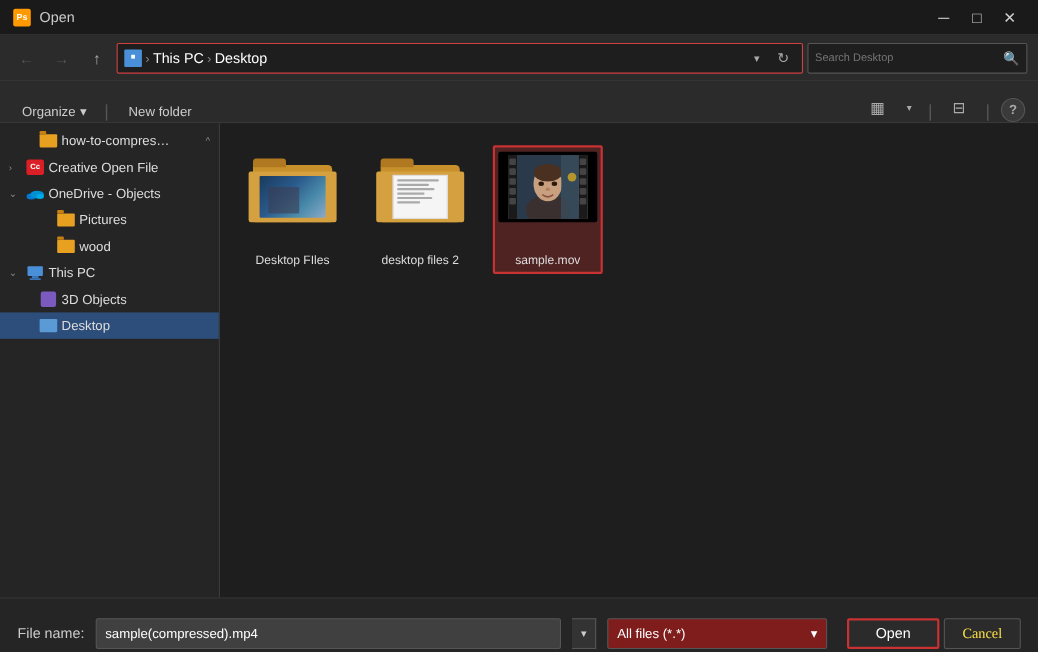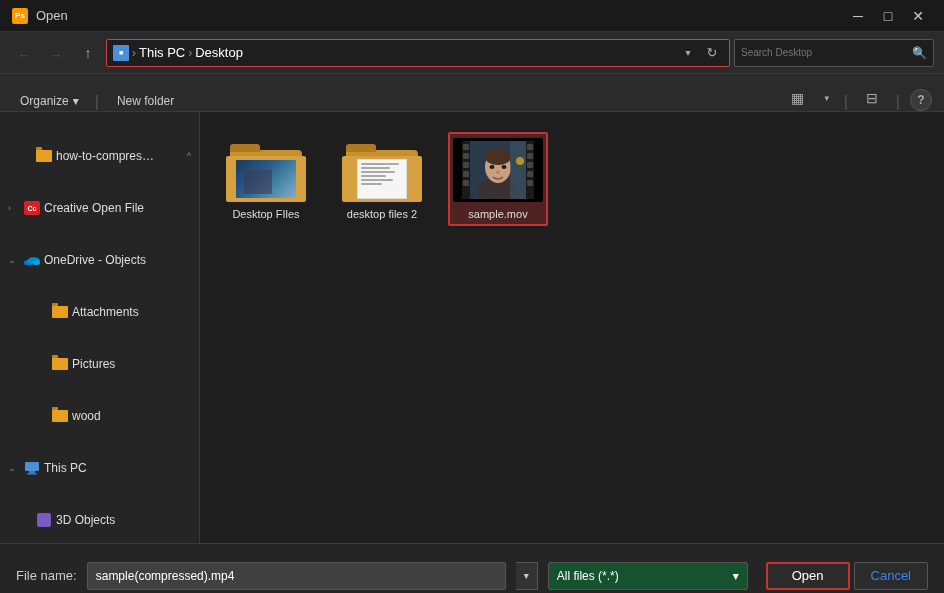--- a/index.html
+++ b/index.html
@@ -177,21 +177,20 @@
     .sidebar::-webkit-scrollbar-track { background: #252525; }
     .sidebar::-webkit-scrollbar-thumb { background: #555; }
 
     .sidebar-item {
       display: flex;
       align-items: center;
       padding: 3px 8px 3px 8px;
       cursor: pointer;
       min-height: 24px;
       gap: 4px;
-      margin-top: 28px;
     }
     .sidebar-item.selected { background: #2d4e7a; }
     .sidebar-item.indent-1 { padding-left: 20px; }
     .sidebar-item.indent-2 { padding-left: 36px; }
 
     .expand-arrow {
       width: 12px;
       font-size: 9px;
       color: #888;
       flex-shrink: 0;
@@ -462,20 +461,21 @@
       background: linear-gradient(180deg, #2a3a4a 0%, #4a5a6a 30%, #6a7a8a 60%, #3a4a3a 100%);
       display: flex; align-items: flex-end;
     }
 
     .file-name {
       font-size: 11px;
       color: #ddd;
       text-align: center;
       max-width: 96px;
       word-break: break-word;
+      margin-top: 23px;
     }
 
     
     .bottom-area {
       height: 64px;
       background: #252525;
       border-top: 1px solid #3a3a3a;
       display: flex;
       align-items: center;
       padding: 0 16px;
@@ -504,21 +504,21 @@
       border: 1px solid #555;
       border-left: none;
       color: #ccc;
       cursor: pointer;
       font-size: 10px;
       display: flex; align-items: center; justify-content: center;
     }
     .filetype-select {
       width: 200px;
       height: 28px;
-      background: #14532d;
+      background: #7f1d1d;
       border: 1px solid #555;
       border-radius: 2px;
       color: #fff;
       font-size: 12px;
       padding: 0 8px;
       display: flex; align-items: center; justify-content: space-between;
     }
 
     .action-buttons {
       display: flex;
@@ -534,23 +534,24 @@
       color: #fff;
       cursor: pointer;
       font-size: 13px;
     }
     .cancel-btn {
       height: 28px;
       padding: 0 16px;
       background: #2b2b2b;
       border: 1px solid #555;
       border-radius: 2px;
-      color: #3b82f6;
+      color: #fde047;
       cursor: pointer;
       font-size: 13px;
+      font-family: Liberation Serif, serif;
     }
   </style>
 </head>
 <body>
 
 <div class="title-bar">
   <div class="title-bar-icon">
     <span style="font-size:8px;font-weight:bold;">Ps</span>
   </div>
   <span class="title-bar-text">Open</span>
@@ -633,27 +634,20 @@
       <div class="item-icon">
         <svg width="18" height="12" viewBox="0 0 18 12">
             <ellipse cx="5" cy="9" rx="5" ry="3" fill="#0078d4"></ellipse>
             <ellipse cx="11" cy="7" rx="7" ry="4" fill="#0090d4"></ellipse>
             <ellipse cx="14" cy="9" rx="4" ry="2.5" fill="#00aae4"></ellipse>
           </svg>
       </div>
       <span class="item-label">OneDrive - Objects</span>
     </div>
 
-    <div class="sidebar-item indent-2">
-      <span class="expand-arrow"></span>
-      <div class="item-icon">
-          <div class="folder-icon-yellow"></div>
-        </div>
-      <span class="item-label">Attachments</span>
-    </div>
 
 
     <div class="sidebar-item indent-2">
       <span class="expand-arrow"></span>
       <div class="item-icon">
           <div class="folder-icon-yellow"></div>
         </div>
       <span class="item-label">Pictures</span>
     </div>
 

